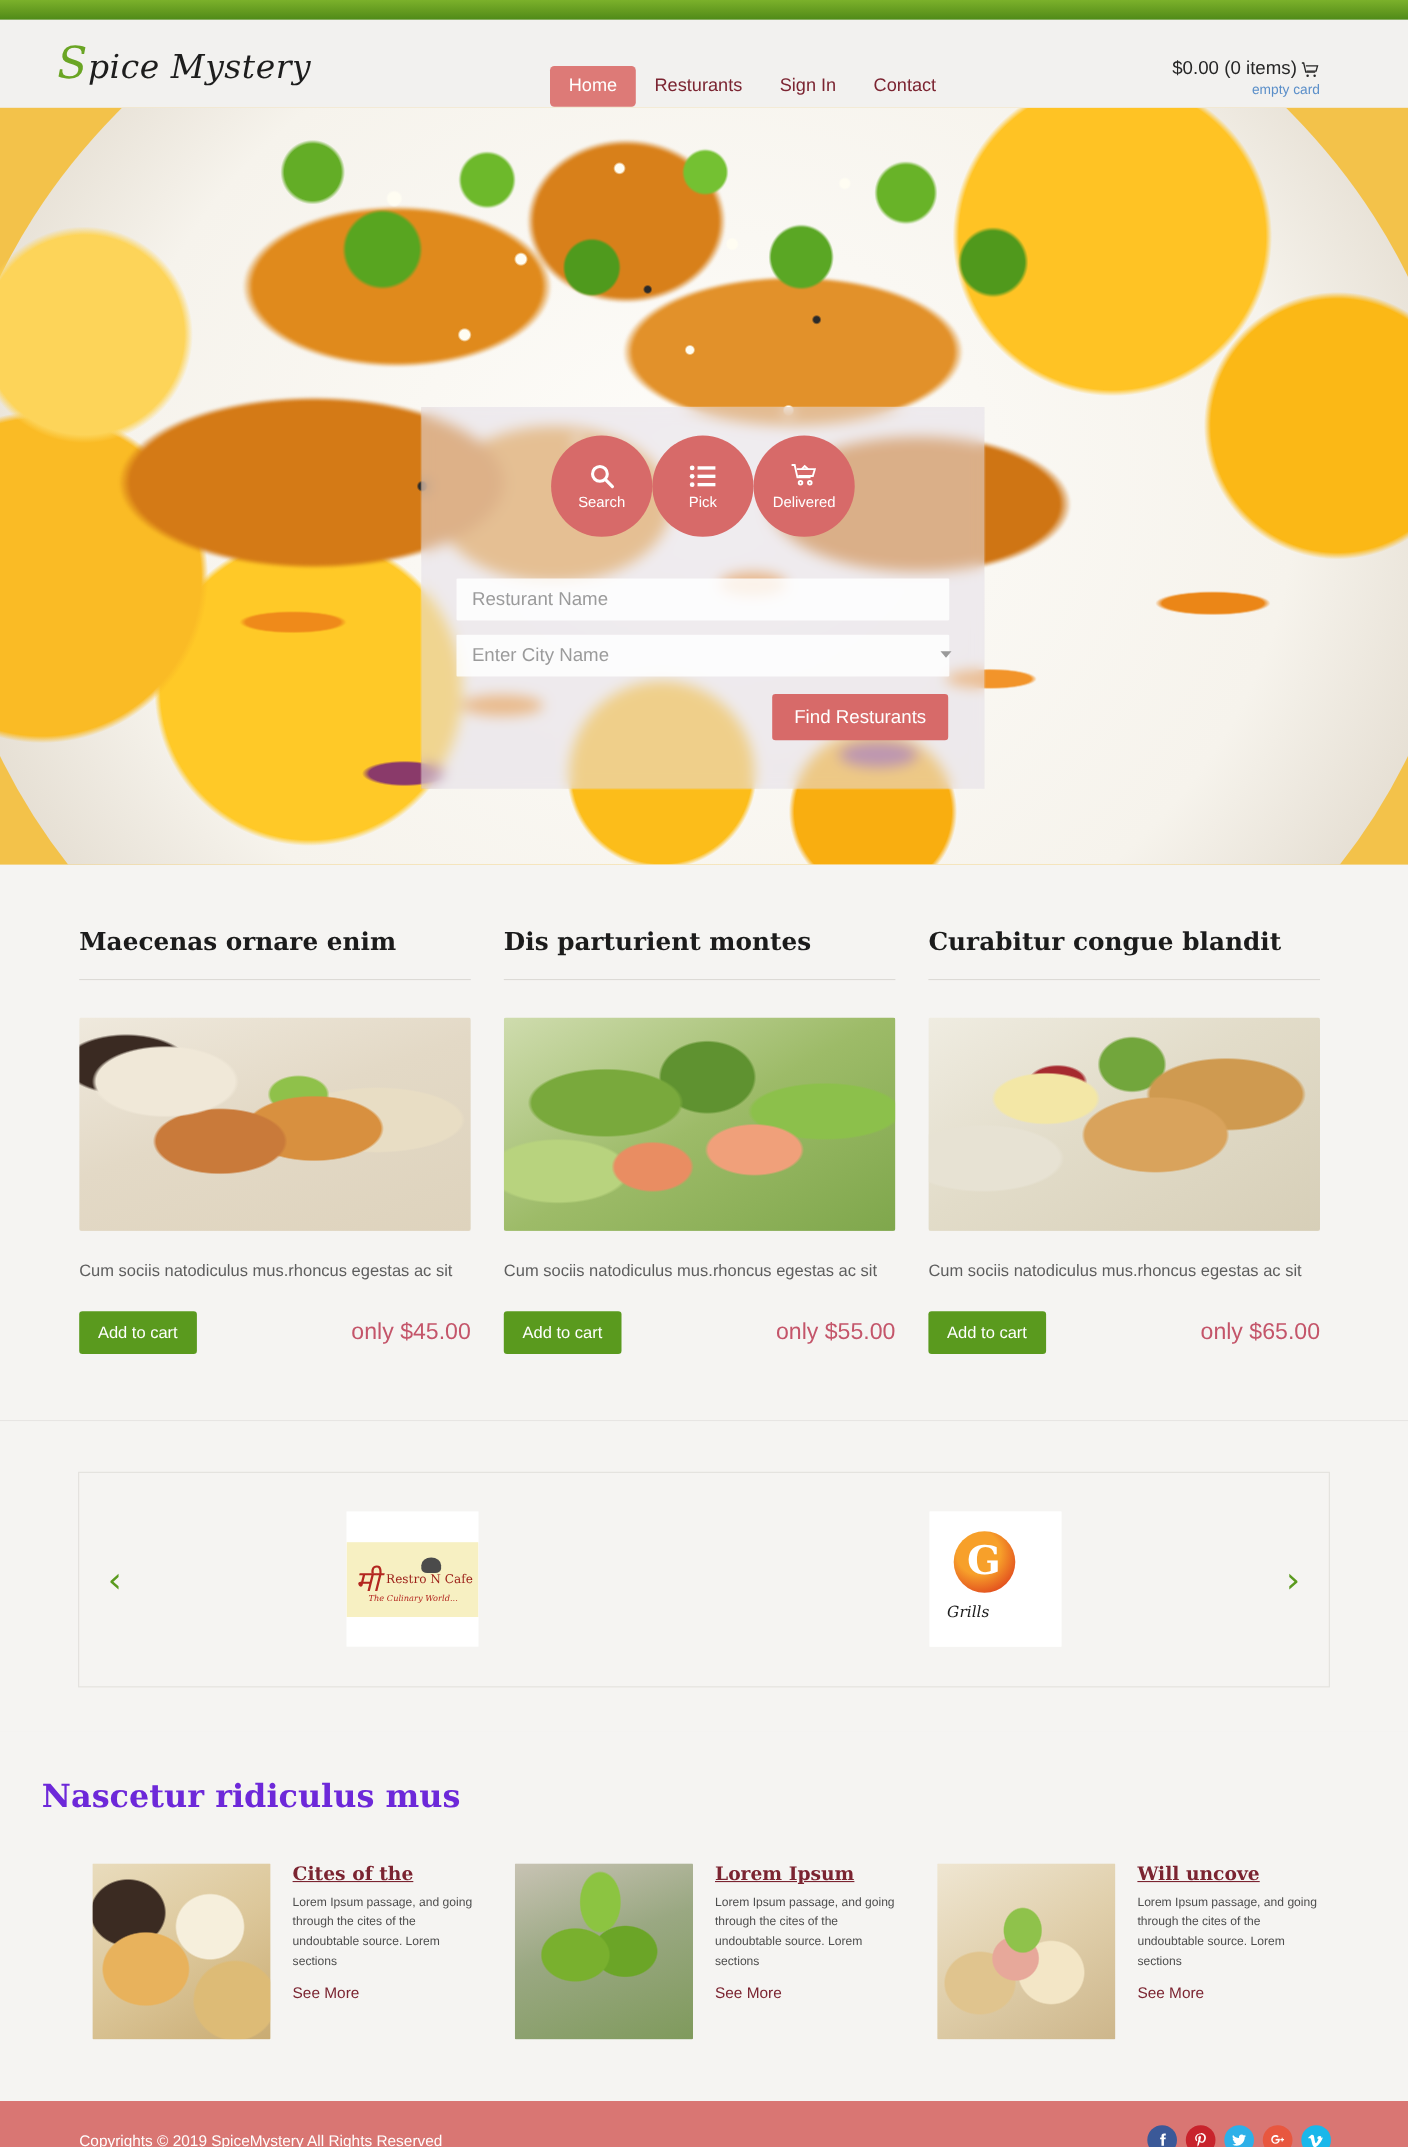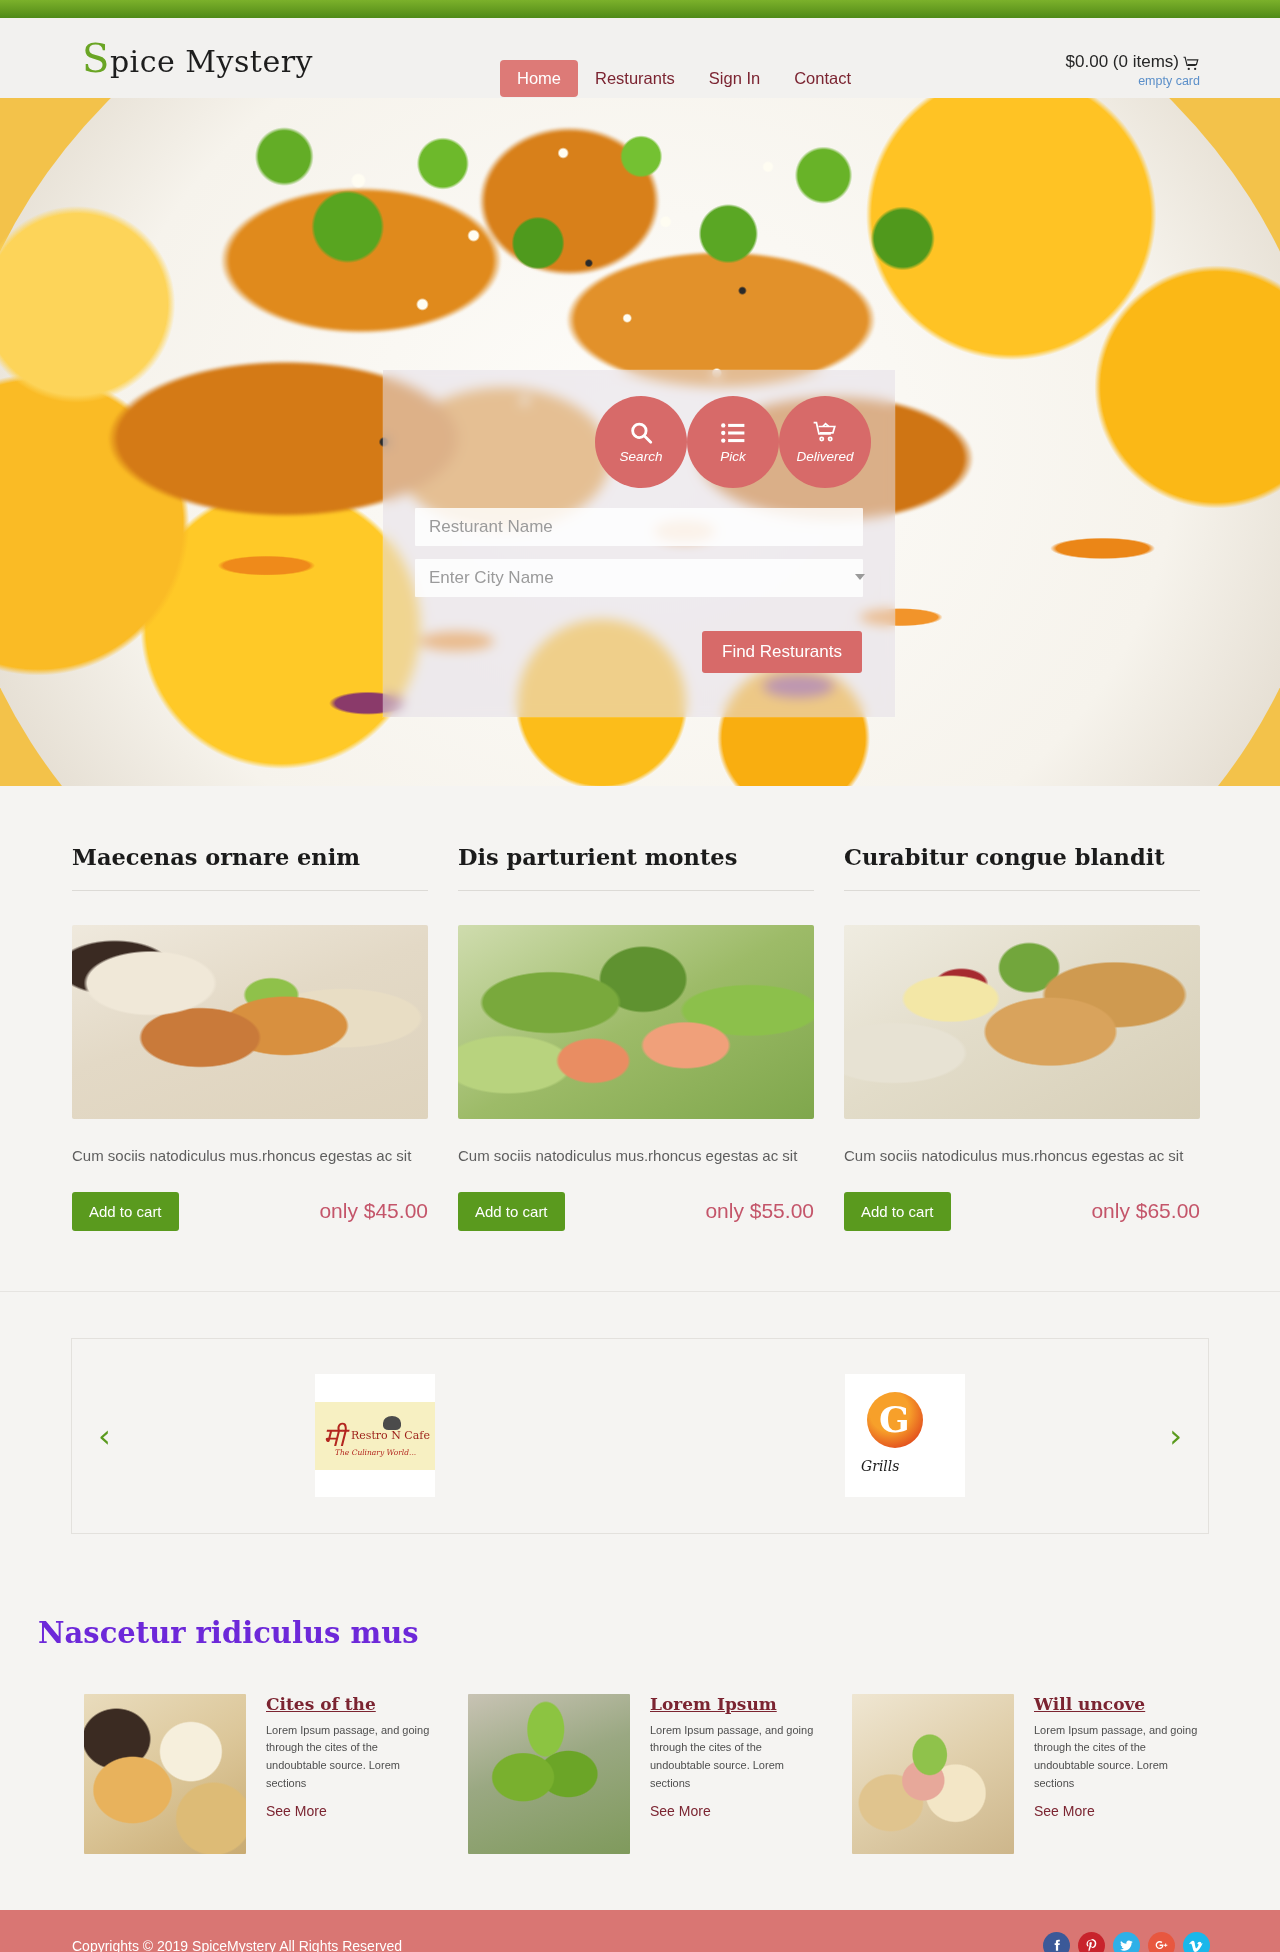--- a/index.html
+++ b/index.html
@@ -19,24 +19,25 @@
   
   .header {
     height: 80px;
     background: #f2f1ef;
     display: flex;
     align-items: center;
     position: relative;
   }
   .logo {
     position: absolute;
-    left: 82px;
+    left: 52px;
     top: 26px;
     font-family: "DejaVu Serif", serif;
     font-size: 30px;
+    font-style: italic;
     letter-spacing: .5px;
     color: #1d1d1d;
     white-space: nowrap;
   }
   .logo .s { color: #6aa524; font-size: 40px; line-height: 0; }
 
   .mainnav {
     position: absolute;
     left: 500px;
     top: 42px;
@@ -160,21 +161,21 @@
   .search-widget {
     position: absolute;
     left: 383px;
     top: 272px;
     width: 512px;
     height: 347px;
     background: rgba(228,222,232,.55);
     backdrop-filter: blur(6px);
     box-shadow: 0 0 0 1px rgba(255,255,255,.12);
   }
-  .circles { display: flex; justify-content: flex-end; padding: 26px 24px 0 24px; font-style: italic; }
+  .circles { display: flex; justify-content: center; padding: 26px 24px 0 24px; }
   .circle {
     width: 92px; height: 92px; border-radius: 50%;
     background: #d76a69;
     color: #fff;
     display: flex; flex-direction: column;
     align-items: center; justify-content: center;
     gap: 3px;
     cursor: pointer;
   }
   .circle .c-ico { width: 26px; height: 26px; }
@@ -188,21 +189,21 @@
     border: none;
     background: rgba(255,255,255,.82);
     padding: 0 14px;
     font-size: 17px;
     color: #8d8d8d;
     font-family: "Liberation Sans", sans-serif;
     border-radius: 1px;
   }
   .s-field::placeholder { color: #9b9b9b; }
   .s-field-wrap { position: relative; }
-  .first-field { margin-top: 20px; }
+  .first-field { margin-top: 38px; }
   .caret {
     position: absolute; right: 30px; top: 15px;
     width: 0; height: 0;
     border-left: 5px solid transparent;
     border-right: 5px solid transparent;
     border-top: 6px solid #9a9a9a;
   }
   .find-btn {
     position: absolute;
     right: 33px; bottom: 44px;

